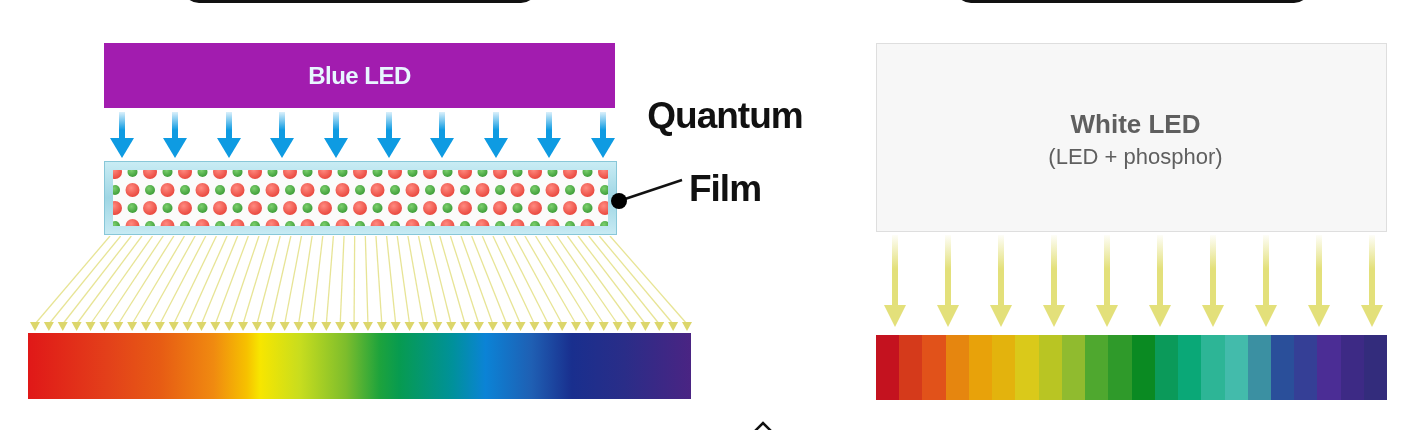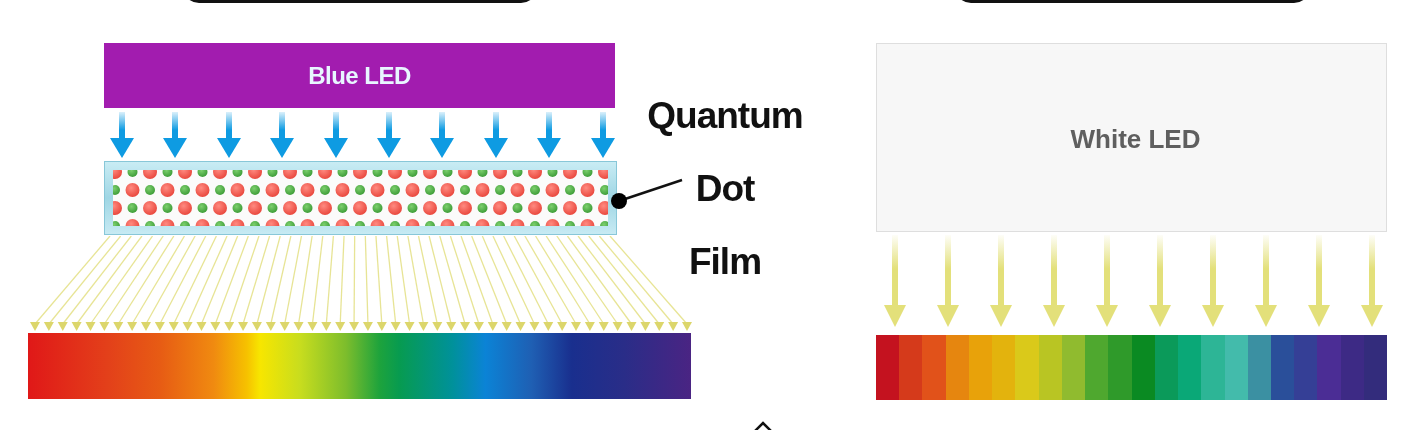--- a/index.html
+++ b/index.html
@@ -290,21 +290,20 @@
         <circle cx="439.5" cy="56" r="7" fill="url(#rg)"></circle>
         <circle cx="457" cy="56" r="5" fill="url(#gg)"></circle>
         <circle cx="474.5" cy="56" r="7" fill="url(#rg)"></circle>
         <circle cx="492" cy="56" r="5" fill="url(#gg)"></circle>
       </svg>
   </div>
 </div>
 
 <div class="qd-label">
   <div>Quantum</div>
-  <div>Dot</div>
   <div>Film</div>
 </div>
 
 <svg class="leader" width="1420" height="430">
   <line x1="619" y1="201" x2="682" y2="180" stroke="#111" stroke-width="2.5"></line>
   <circle cx="619" cy="201" r="8" fill="#000"></circle>
 </svg>
 
 <svg class="fan" id="fanSvg" viewBox="0 0 670 98">
     <line x1="85" y1="0" x2="10" y2="88" stroke="#e3df82" stroke-width="1.3" stroke-opacity="0.85"></line>
@@ -402,20 +401,21 @@
     <line x1="574.3617021276596" y1="0" x2="648.1276595744681" y2="88" stroke="#e3df82" stroke-width="1.3" stroke-opacity="0.85"></line>
     <polygon points="643.1276595744681,86 653.1276595744681,86 648.1276595744681,95" fill="#dcd66b"></polygon>
     <line x1="585" y1="0" x2="662" y2="88" stroke="#e3df82" stroke-width="1.3" stroke-opacity="0.85"></line>
     <polygon points="657,86 667,86 662,95" fill="#dcd66b"></polygon>
   </svg>
 
 <div class="spectrum-continuous"></div>
 
 <div class="white-led">
   <div class="title">White LED</div>
+  <div class="sub">(LED + phosphor)</div>
 </div>
 
 <div class="yellow-arrows" id="yellowArrows">
     <svg class="y-arrow" viewBox="0 0 24 95" style="left: 7px;">
       <defs>
         <linearGradient id="yg0" x1="0" y1="0" x2="0" y2="1">
       <stop offset="0" stop-color="#e3e07a" stop-opacity="0.05"></stop>
           <stop offset="0.45" stop-color="#e3e07a"></stop>
         </linearGradient>
       </defs>

